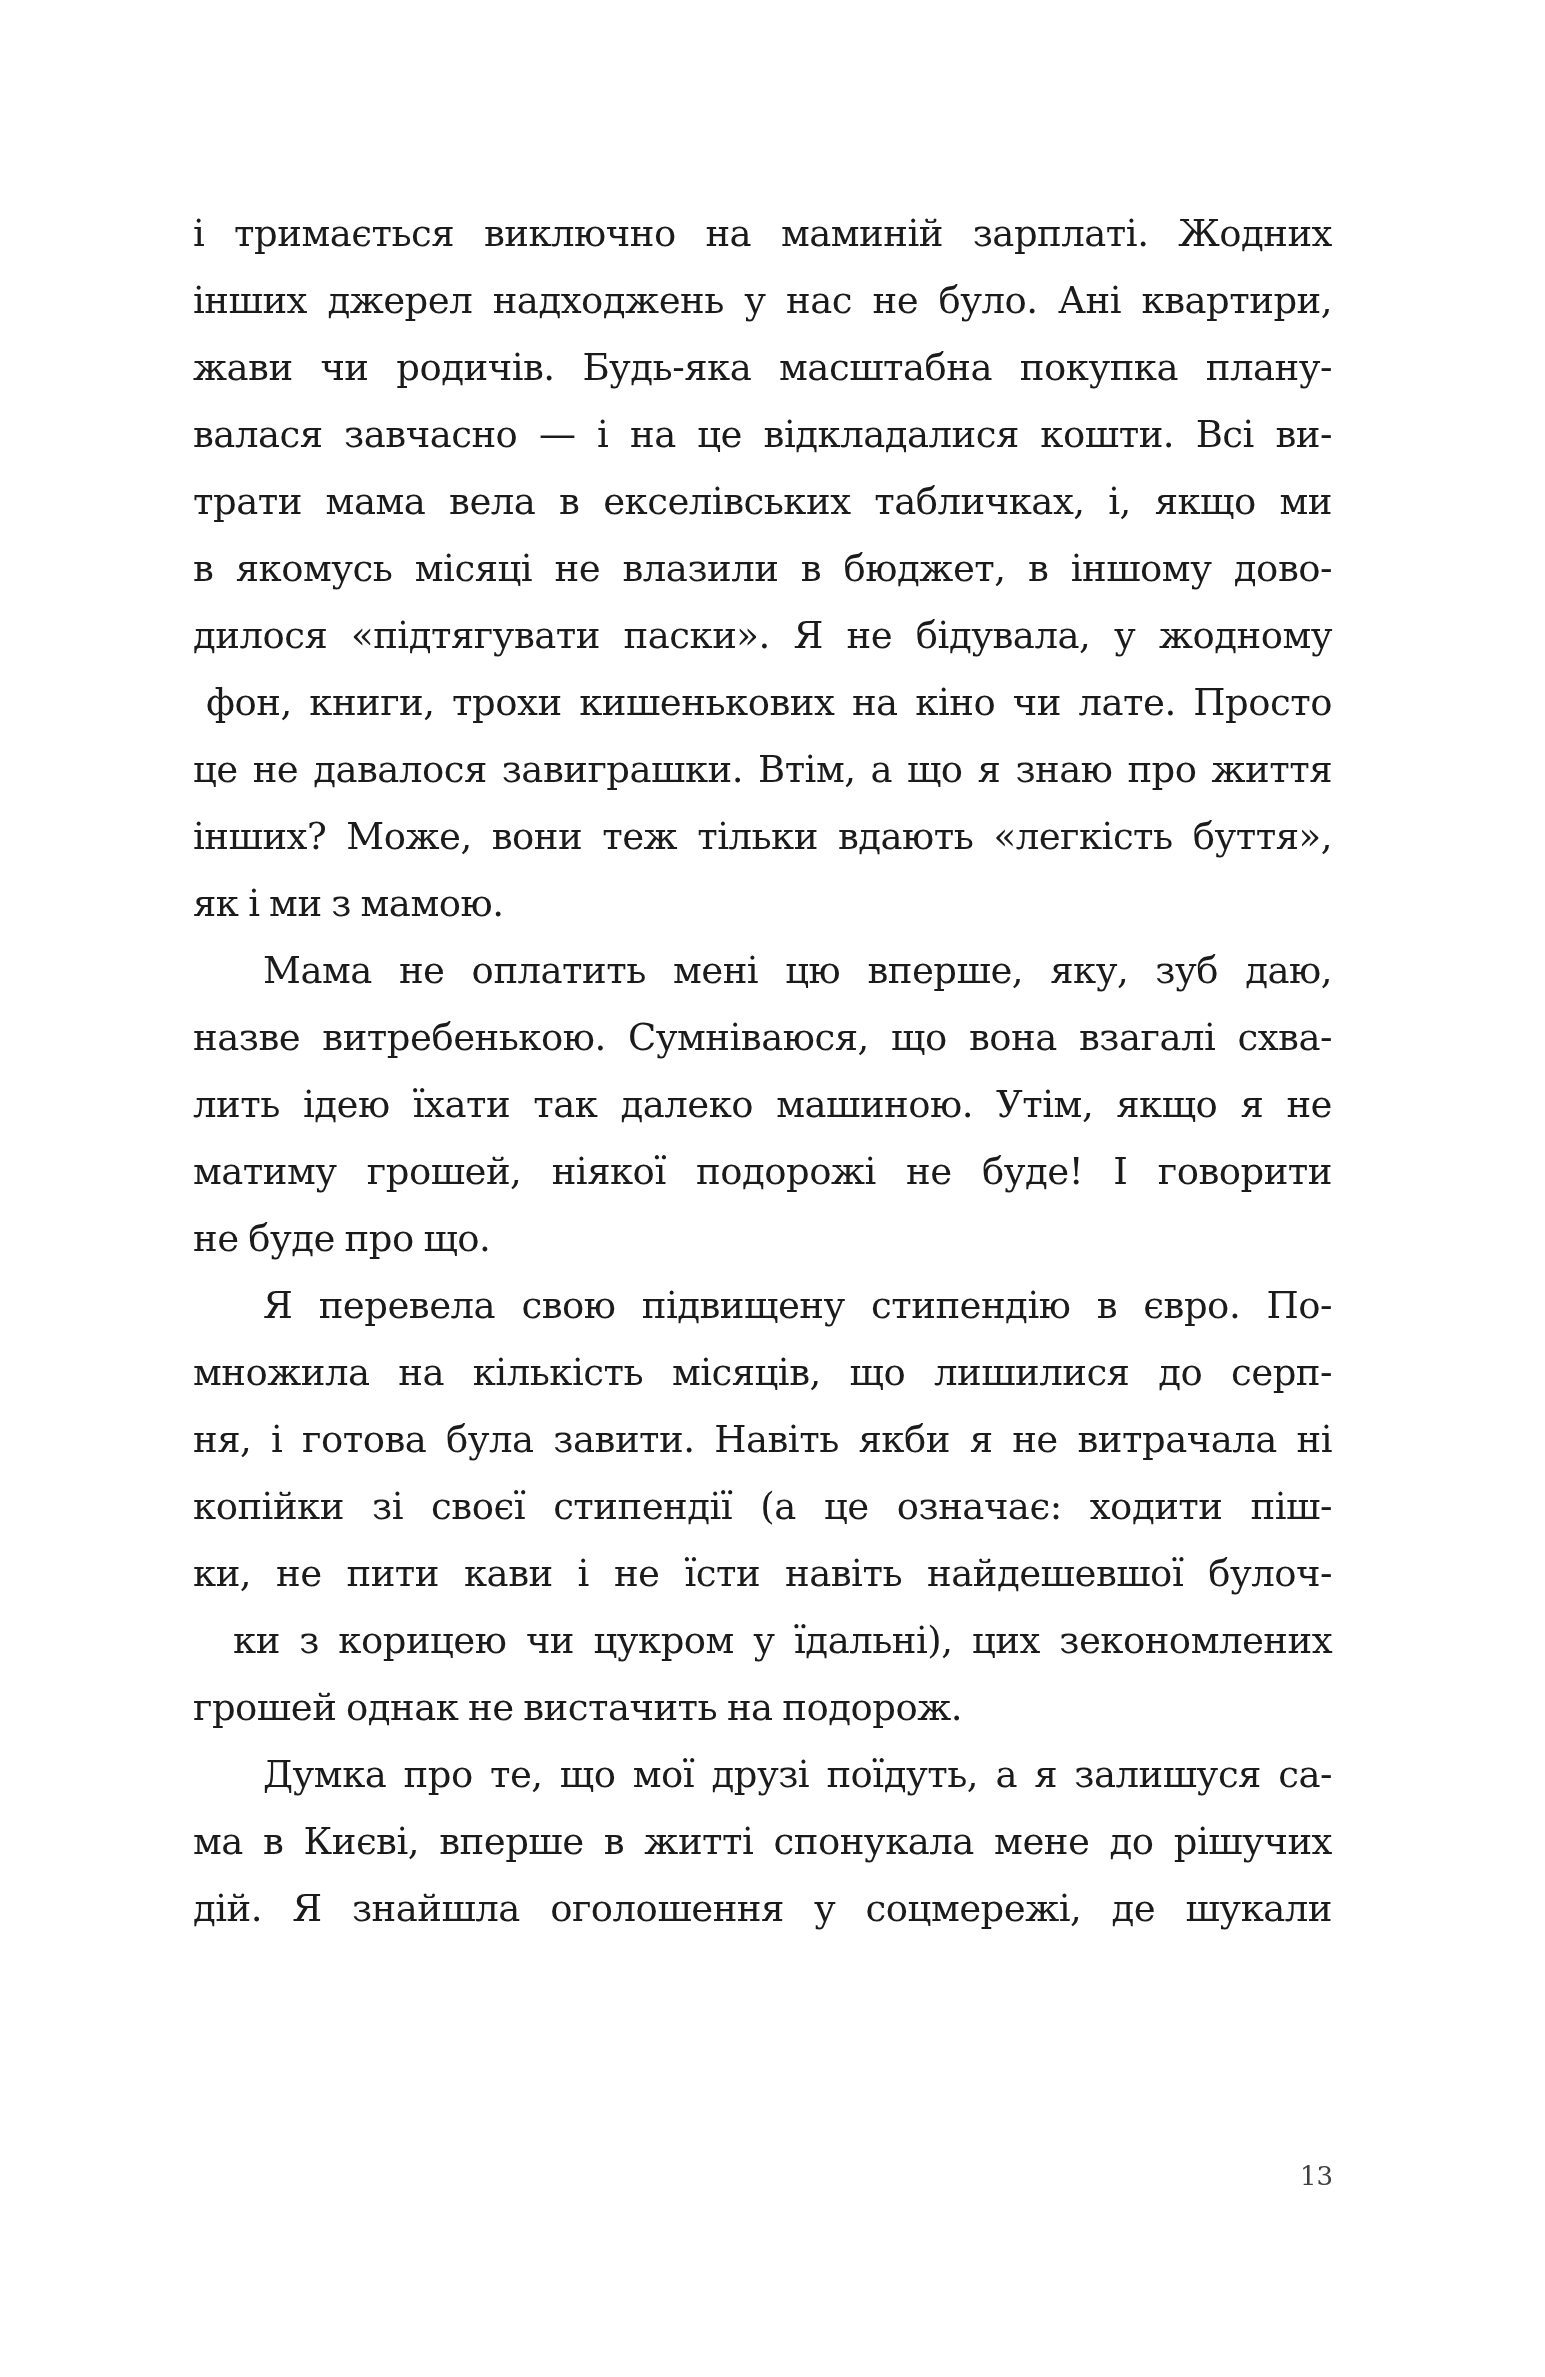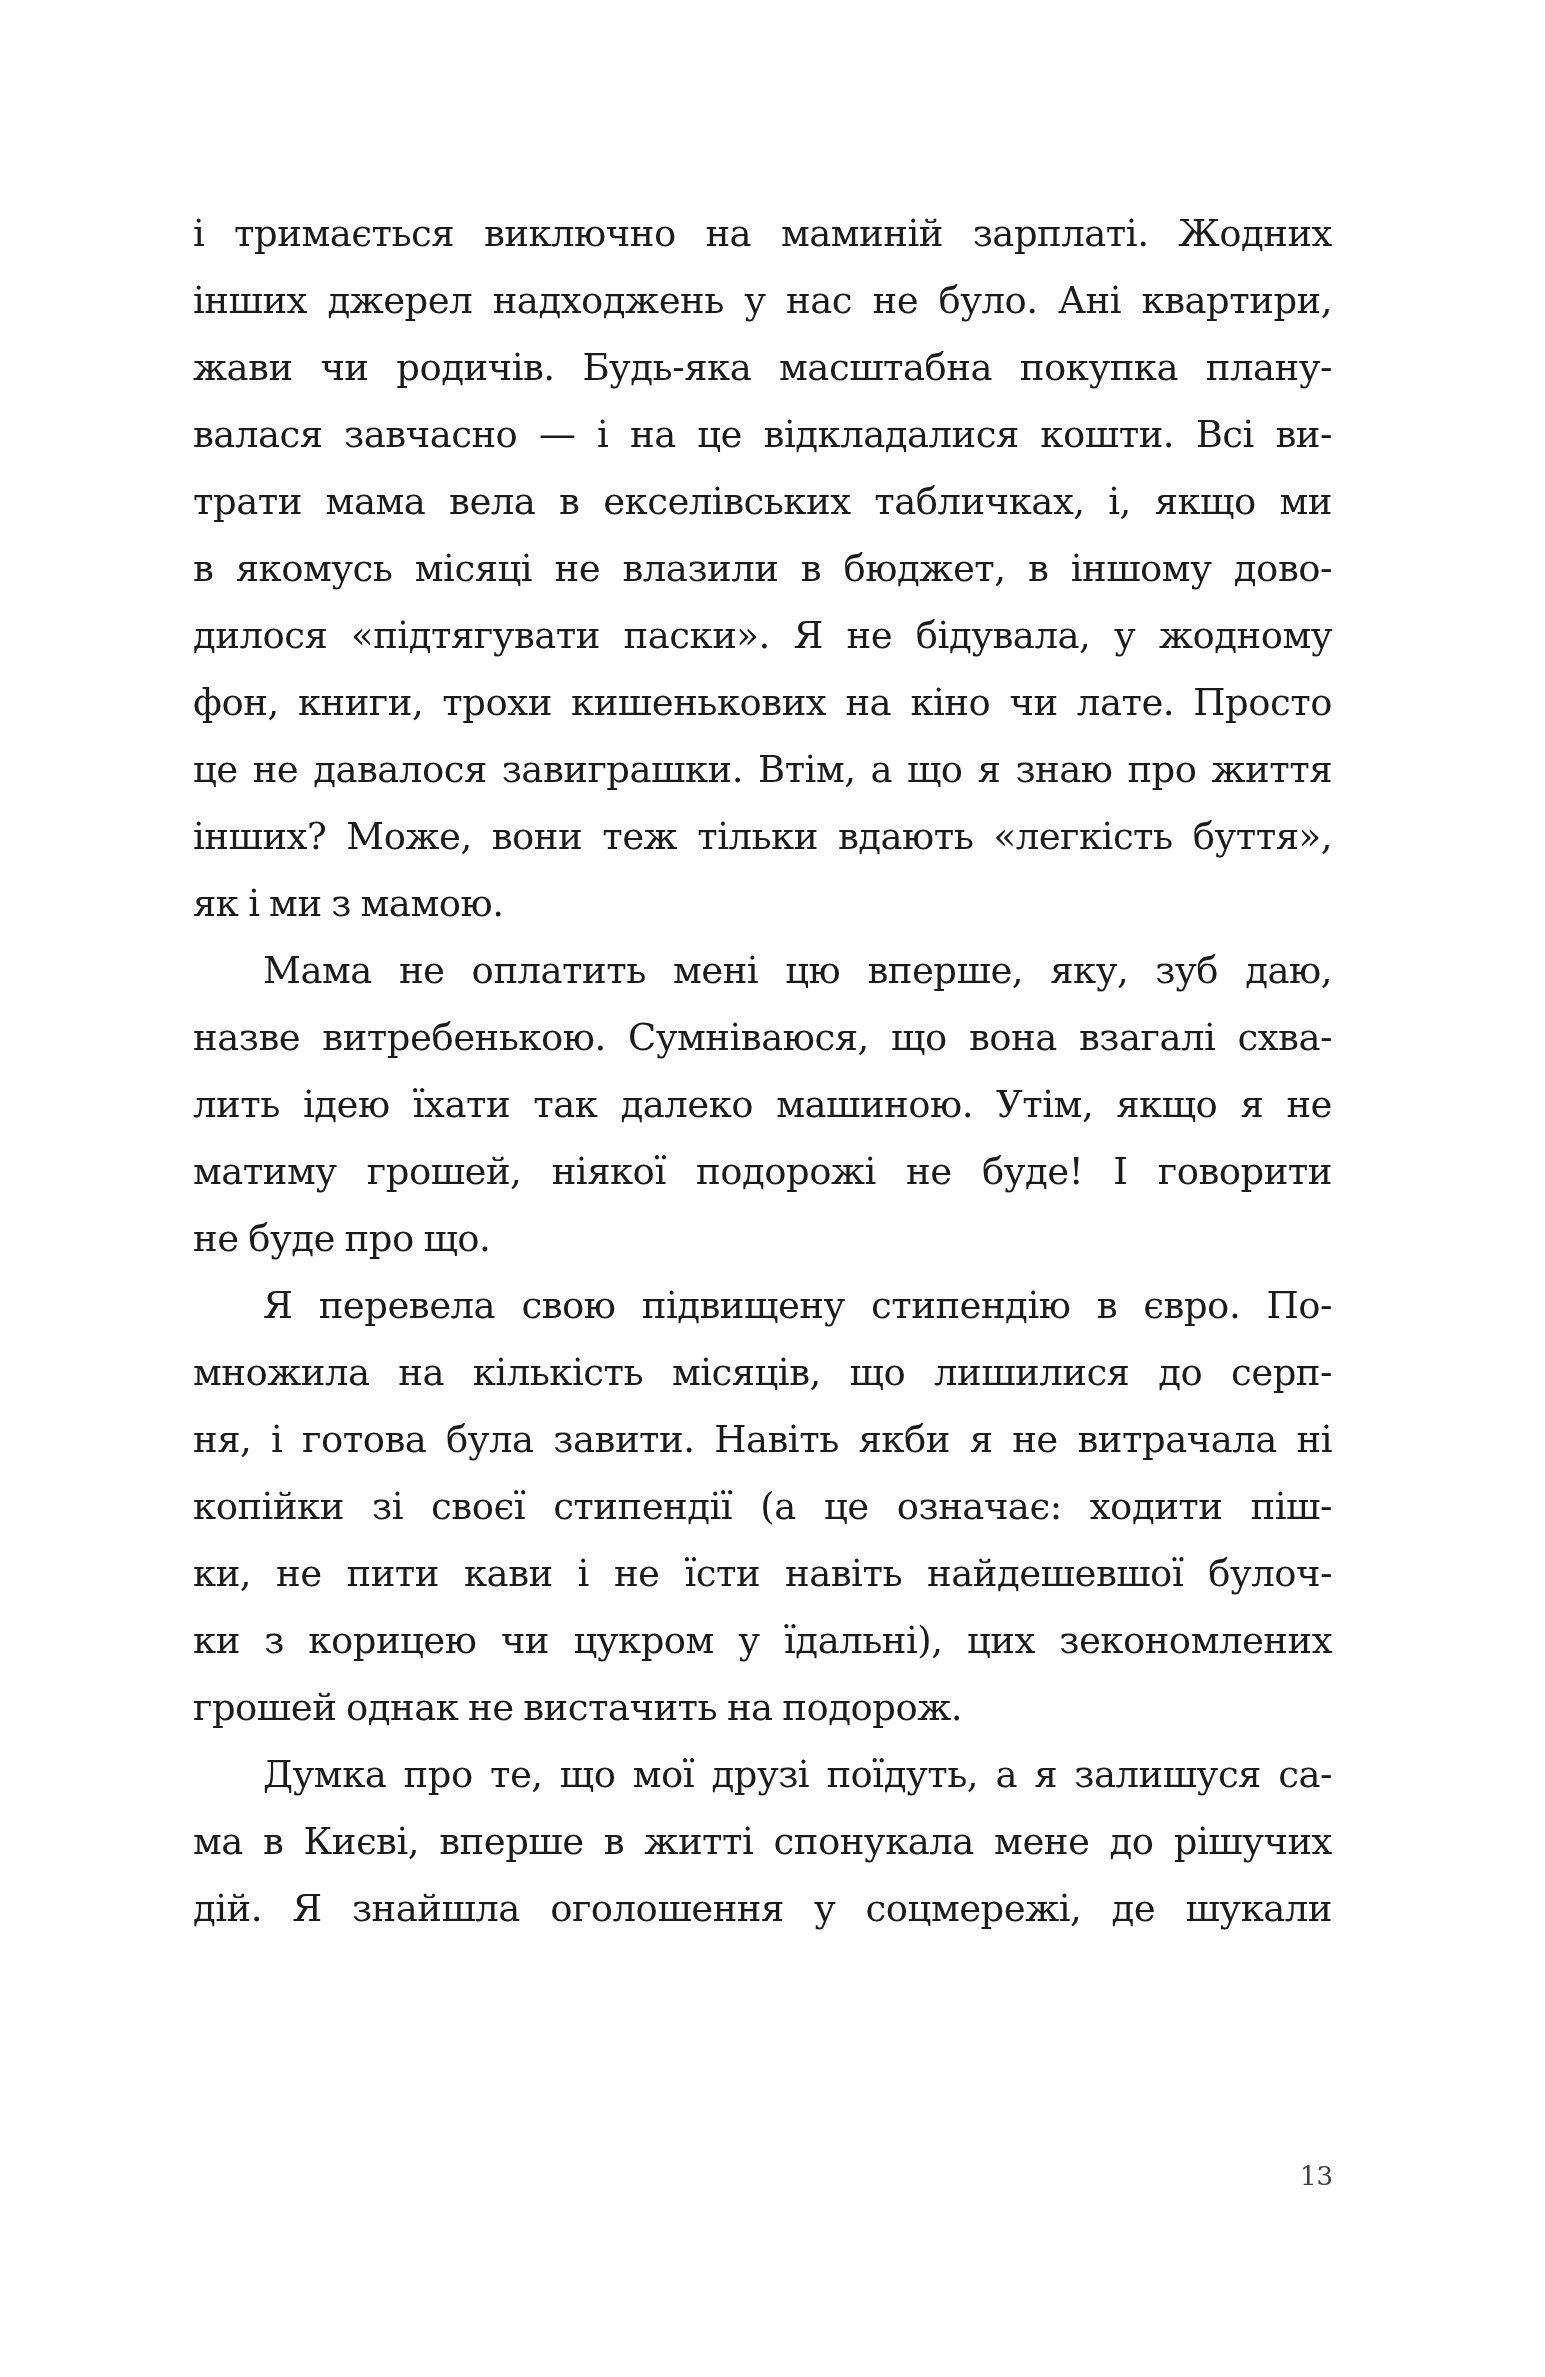--- a/index.html
+++ b/index.html
@@ -32,41 +32,41 @@
 <div class="page">
 
   <div>
     <div class="line" style="white-space: nowrap;">і тримається виключно на маминій зарплаті. Жодних</div>
     <div class="line" style="white-space: nowrap;">інших джерел надходжень у нас не було. Ані квартири,</div>
     <div class="line" style="white-space: nowrap;">жави чи родичів. Будь-яка масштабна покупка плану-</div>
     <div class="line" style="white-space: nowrap;">валася завчасно — і на це відкладалися кошти. Всі ви-</div>
     <div class="line" style="white-space: nowrap;">трати мама вела в екселівських табличках, і, якщо ми</div>
     <div class="line" style="white-space: nowrap;">в якомусь місяці не влазили в бюджет, в іншому дово-</div>
     <div class="line" style="white-space: nowrap;">дилося «підтягувати паски». Я не бідувала, у жодному</div>
-    <div class="line" style="white-space: nowrap;">фон, книги, трохи кишенькових на кіно чи лате. Просто</div>
+    <div class="line" style="white-space: nowrap; margin-left: 13px;">фон, книги, трохи кишенькових на кіно чи лате. Просто</div>
     <div class="line" style="white-space: nowrap;">це не давалося завиграшки. Втім, а що я знаю про життя</div>
     <div class="line" style="white-space: nowrap;">інших? Може, вони теж тільки вдають «легкість буття»,</div>
     <div class="line last" style="white-space: nowrap;">як і ми з мамою.</div>
   </div>
 
   <div>
     <div class="line indent" style="white-space: nowrap;">Мама не оплатить мені цю вперше, яку, зуб даю,</div>
     <div class="line" style="white-space: nowrap;">назве витребенькою. Сумніваюся, що вона взагалі схва-</div>
     <div class="line" style="white-space: nowrap;">лить ідею їхати так далеко машиною. Утім, якщо я не</div>
     <div class="line" style="white-space: nowrap;">матиму грошей, ніякої подорожі не буде! І говорити</div>
     <div class="line last" style="white-space: nowrap;">не буде про що.</div>
   </div>
 
   <div>
     <div class="line indent" style="white-space: nowrap;">Я перевела свою підвищену стипендію в євро. По-</div>
     <div class="line" style="white-space: nowrap;">множила на кількість місяців, що лишилися до серп-</div>
     <div class="line" style="white-space: nowrap;">ня, і готова була завити. Навіть якби я не витрачала ні</div>
     <div class="line" style="white-space: nowrap;">копійки зі своєї стипендії (а це означає: ходити піш-</div>
     <div class="line" style="white-space: nowrap;">ки, не пити кави і не їсти навіть найдешевшої булоч-</div>
-    <div class="line" style="white-space: nowrap;">ки з корицею чи цукром у їдальні), цих зекономлених</div>
+    <div class="line" style="white-space: nowrap; margin-left: 40px;">ки з корицею чи цукром у їдальні), цих зекономлених</div>
     <div class="line last" style="white-space: nowrap;">грошей однак не вистачить на подорож.</div>
   </div>
 
   <div>
     <div class="line indent" style="white-space: nowrap;">Думка про те, що мої друзі поїдуть, а я залишуся са-</div>
     <div class="line" style="white-space: nowrap;">ма в Києві, вперше в житті спонукала мене до рішучих</div>
     <div class="line" style="white-space: nowrap;">дій. Я знайшла оголошення у соцмережі, де шукали</div>
   </div>
 </div>
 

